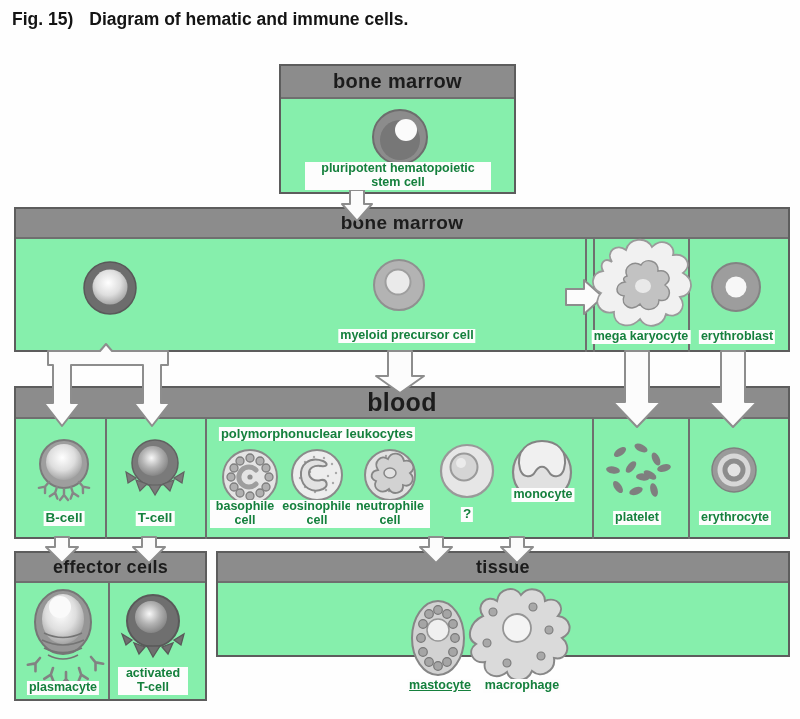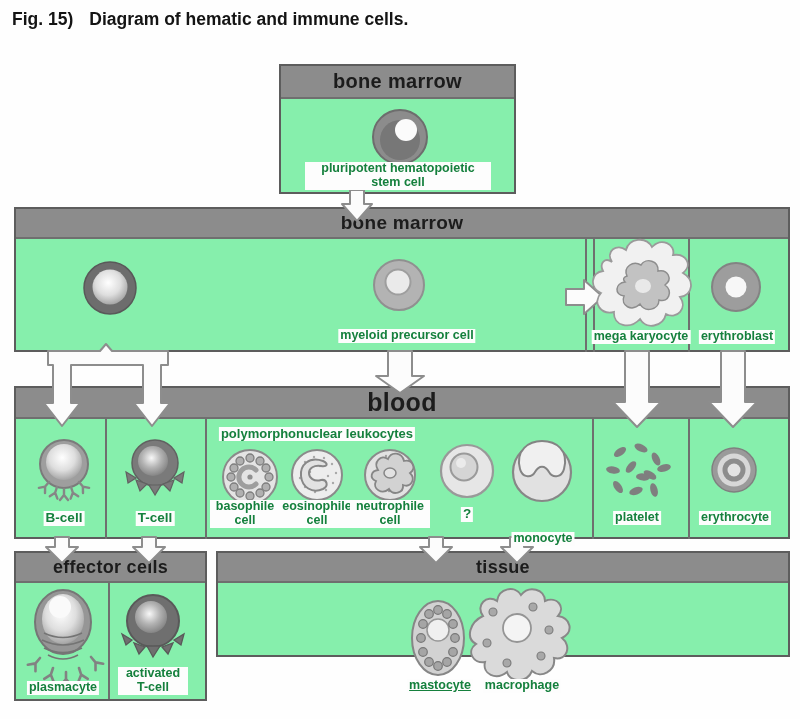--- a/index.html
+++ b/index.html
@@ -294,21 +294,21 @@
   <div class="cell-label" style="left:407px;top:329px;">myeloid precursor cell</div>
   <div class="cell-label" style="left:641px;top:330px;">mega karyocyte</div>
   <div class="cell-label" style="left:737px;top:330px;">erythroblast</div>
   <div class="cell-label" style="left:317px;top:427px;font-size:13px;">polymorphonuclear leukocytes</div>
   <div class="cell-label" style="left:64px;top:511px;font-size:13.5px;">B-cell</div>
   <div class="cell-label" style="left:155px;top:511px;font-size:13.5px;">T-cell</div>
   <div class="cell-label wrap" style="left:245px;top:500px;width:66px;">basophile cell</div>
   <div class="cell-label wrap" style="left:317px;top:500px;width:76px;">eosinophile cell</div>
   <div class="cell-label wrap" style="left:390px;top:500px;width:76px;">neutrophile cell</div>
   <div class="cell-label" style="left:467px;top:507px;font-size:13.5px;">?</div>
-  <div class="cell-label" style="left:543px;top:532px;">monocyte</div>
+  <div class="cell-label" style="left:543px;top:488px;">monocyte</div>
   <div class="cell-label" style="left:637px;top:511px;">platelet</div>
   <div class="cell-label" style="left:735px;top:511px;">erythrocyte</div>
   <div class="cell-label" style="left:63px;top:681px;">plasmacyte</div>
   <div class="cell-label wrap" style="left:153px;top:667px;width:66px;">activated T-cell</div>
   <div class="cell-label" style="left:440px;top:679px;text-decoration:underline;">mastocyte</div>
   <div class="cell-label" style="left:522px;top:679px;">macrophage</div>
 
 </div>
 
 </body></html>

